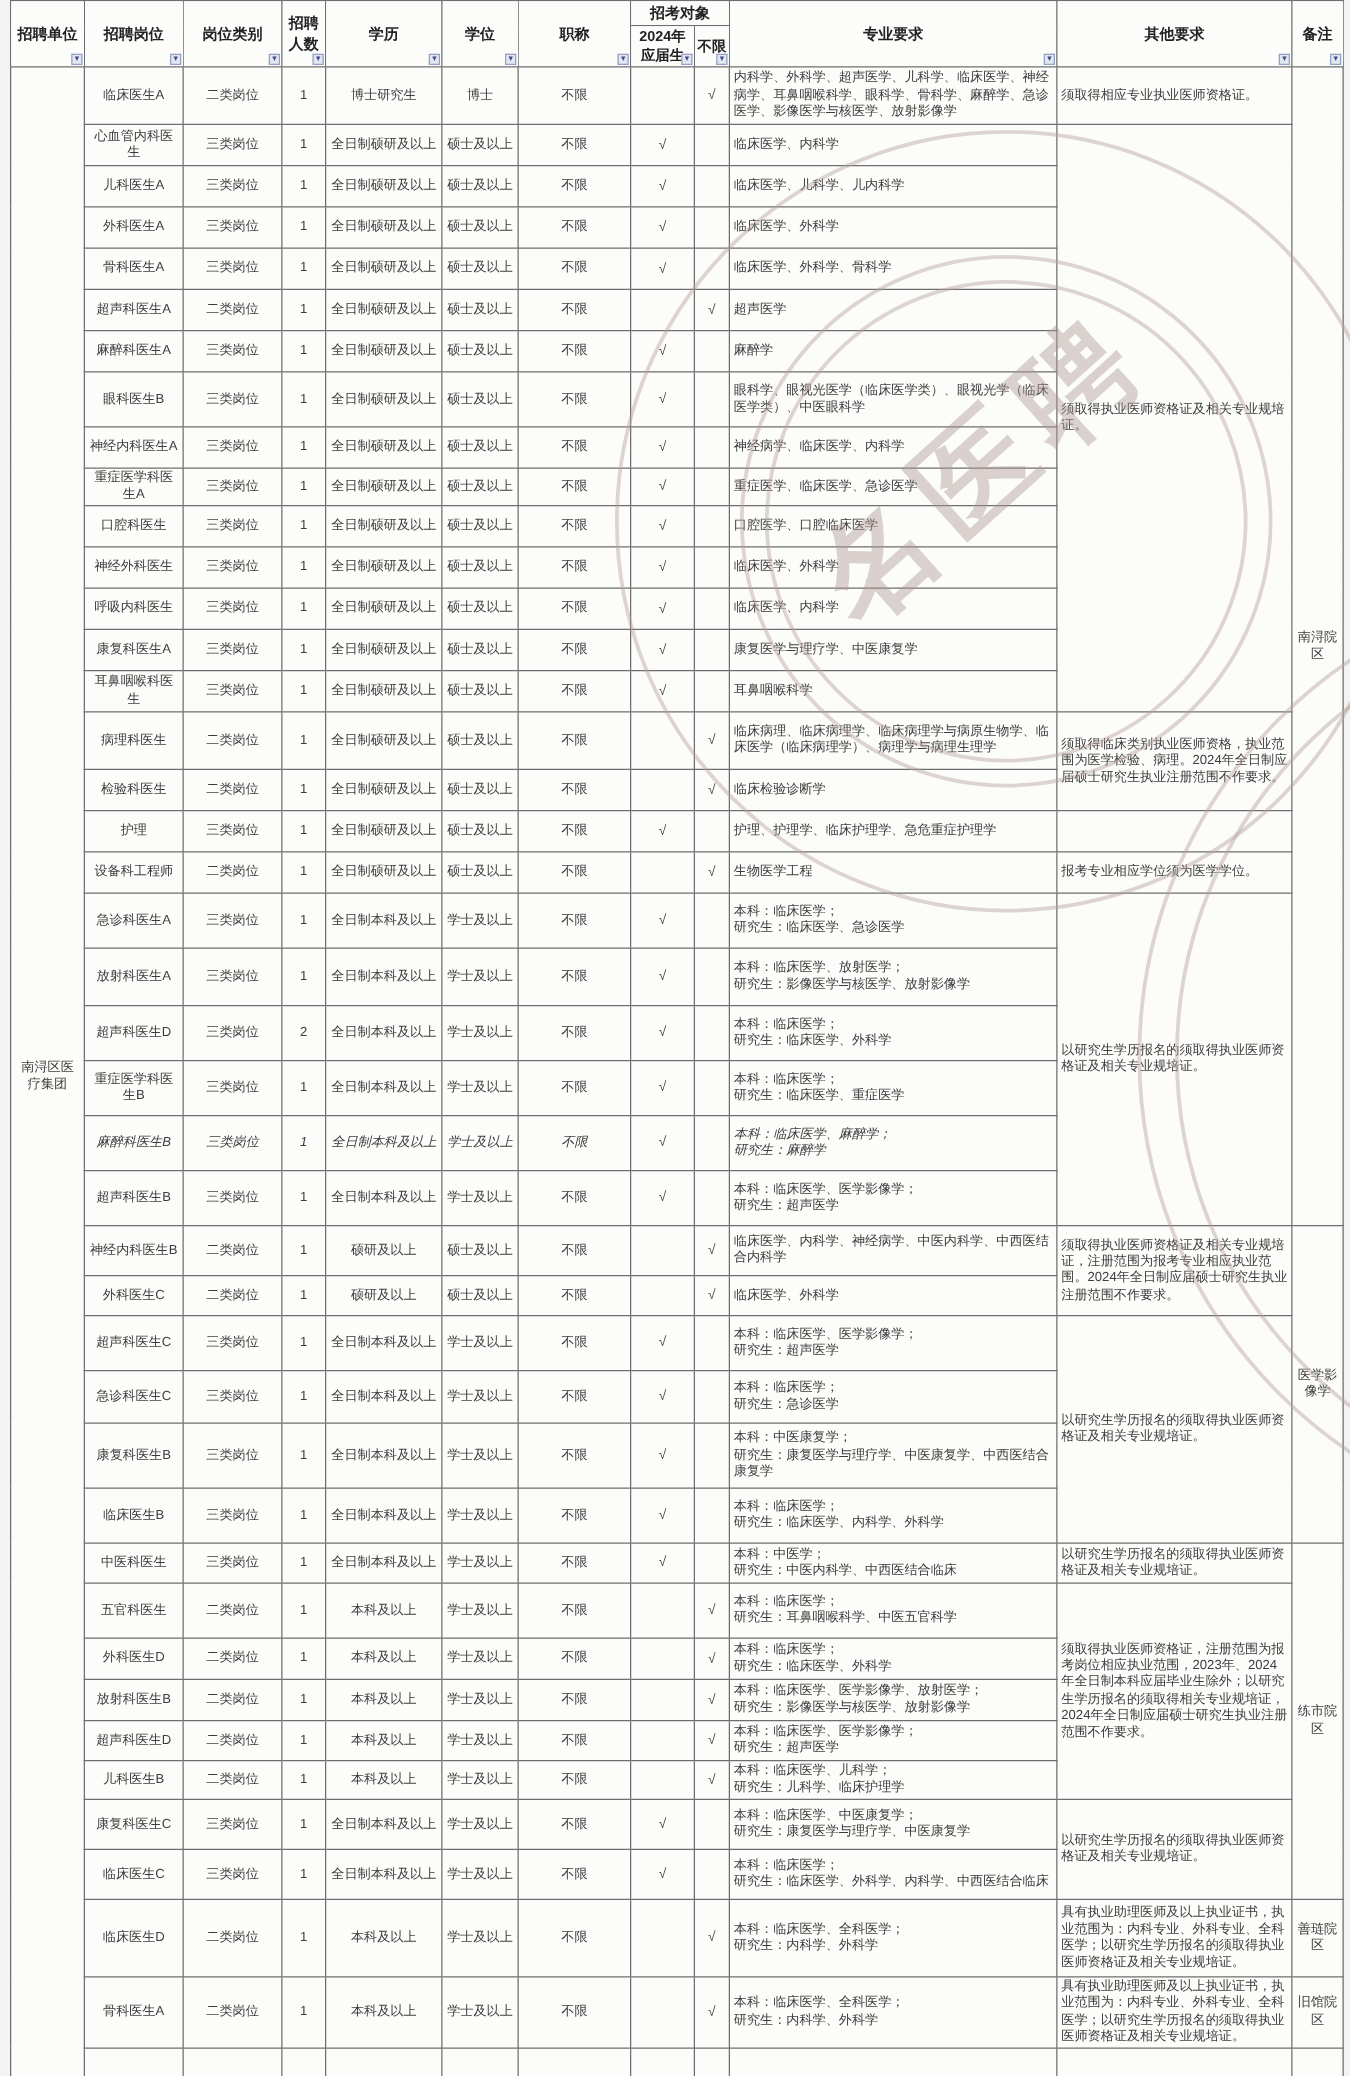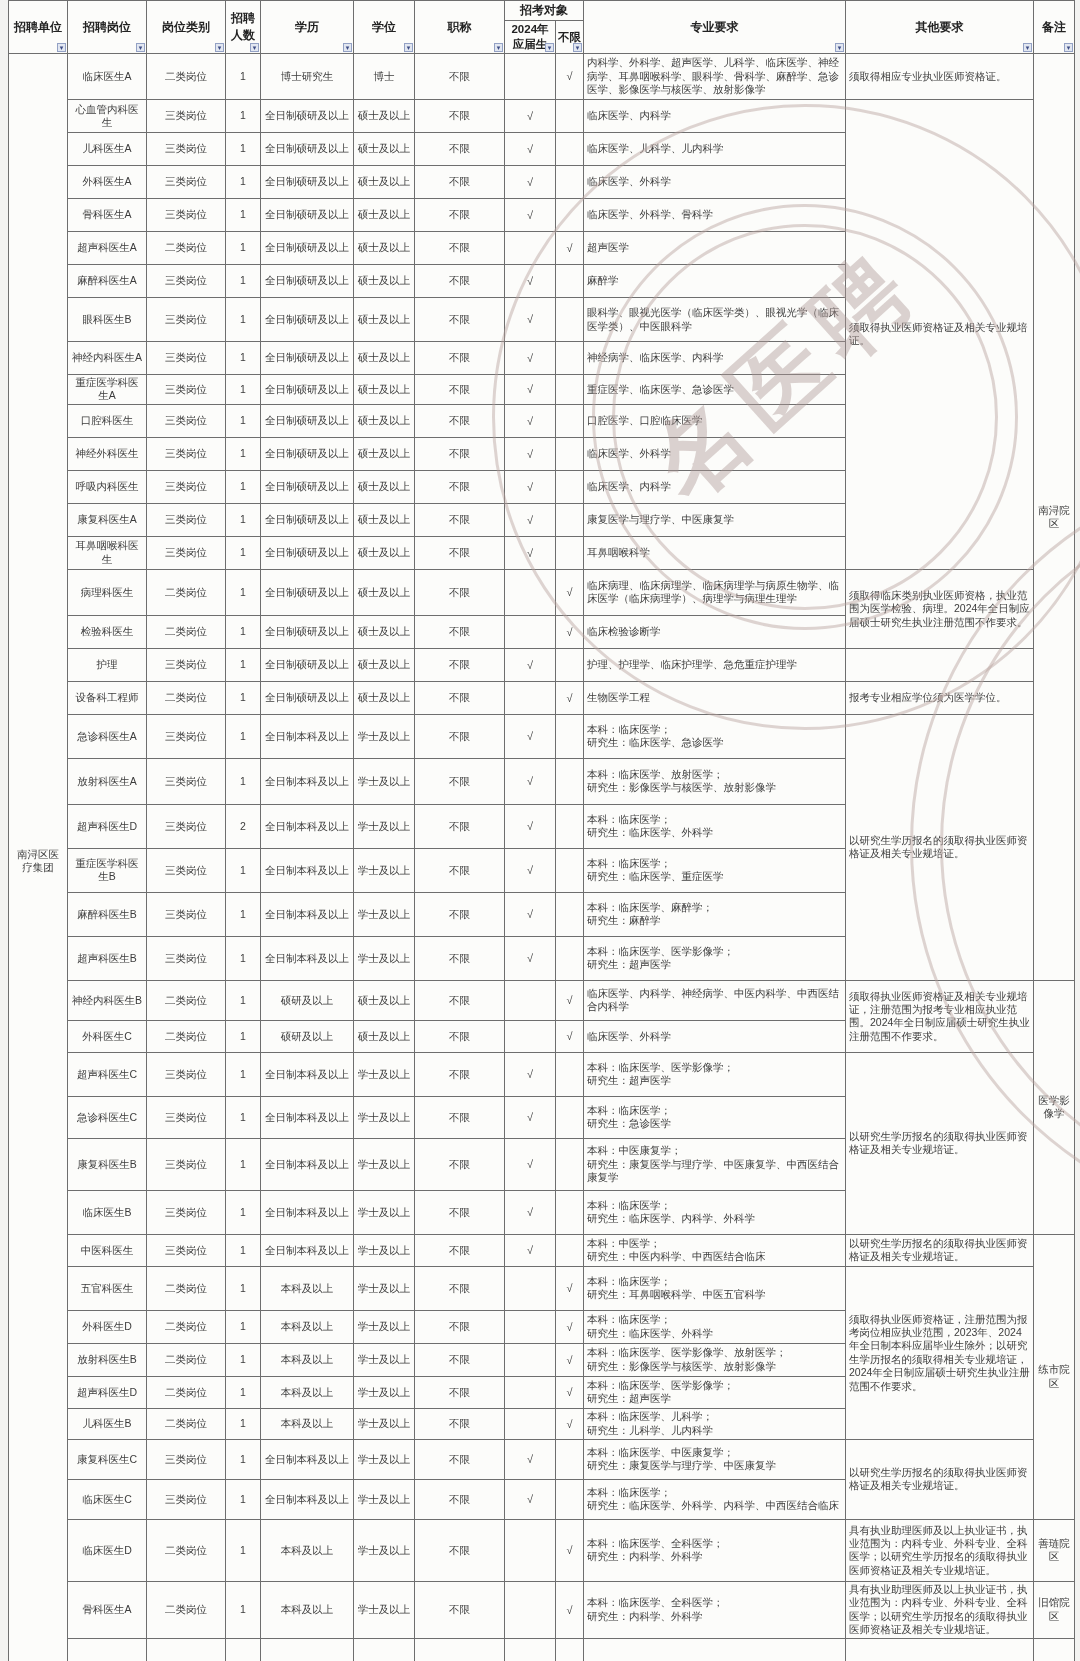--- a/index.html
+++ b/index.html
@@ -340,21 +340,21 @@
           <td class="c">三类岗位</td>
           <td class="c">1</td>
           <td class="c">全日制本科及以上</td>
           <td class="c">学士及以上</td>
           <td class="c">不限</td>
           <td class="chk">√</td>
           <td class="chk"></td>
           <td class="l">本科：临床医学；
 研究生：临床医学、重症医学</td>
         </tr>
-        <tr style="height: 44px;">
+        <tr style="height: 44px; font-style: italic;">
           <td class="c">麻醉科医生B</td>
           <td class="c">三类岗位</td>
           <td class="c">1</td>
           <td class="c">全日制本科及以上</td>
           <td class="c">学士及以上</td>
           <td class="c">不限</td>
           <td class="chk">√</td>
           <td class="chk"></td>
           <td class="l">本科：临床医学、麻醉学；
 研究生：麻醉学</td>
@@ -510,21 +510,21 @@
         <tr style="height: 31px;">
           <td class="c">儿科医生B</td>
           <td class="c">二类岗位</td>
           <td class="c">1</td>
           <td class="c">本科及以上</td>
           <td class="c">学士及以上</td>
           <td class="c">不限</td>
           <td class="chk"></td>
           <td class="chk">√</td>
           <td class="l">本科：临床医学、儿科学；
-研究生：儿科学、儿内科学</td>
+研究生：儿科学、临床护理学</td>
         </tr>
         <tr style="height: 40px; margin-left: 16px;">
           <td class="c">康复科医生C</td>
           <td class="c">三类岗位</td>
           <td class="c">1</td>
           <td class="c">全日制本科及以上</td>
           <td class="c">学士及以上</td>
           <td class="c">不限</td>
           <td class="chk">√</td>
           <td class="chk"></td>

